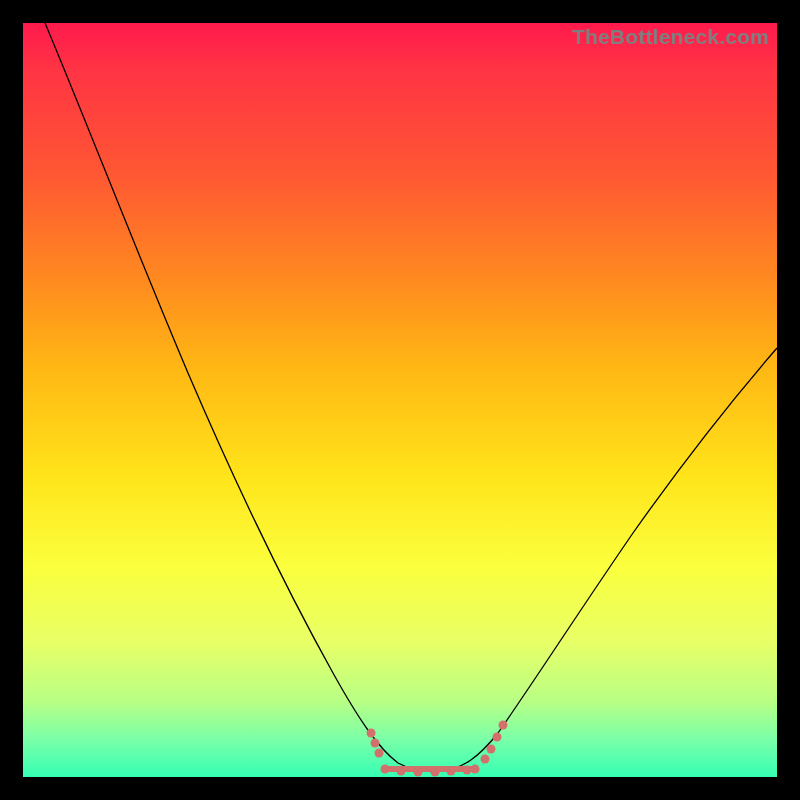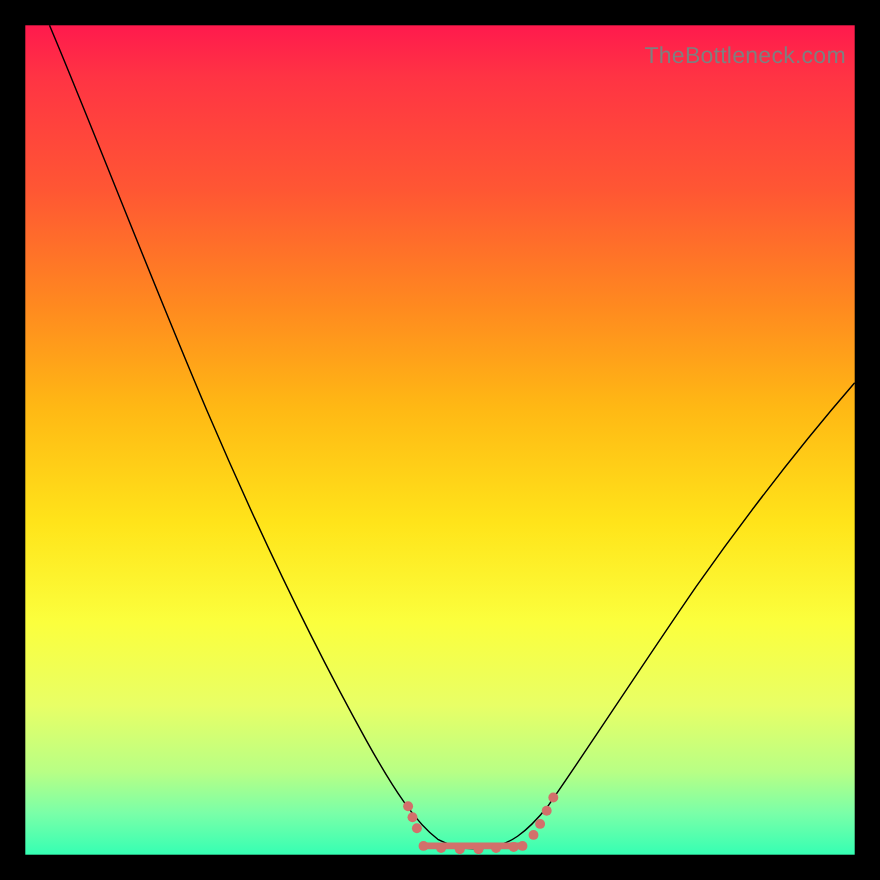--- a/index.html
+++ b/index.html
@@ -24,25 +24,25 @@
       #ffb814 46%,
       #ffe41a 60%,
       #fbff3d 72%,
       #e8ff66 82%,
       #b8ff85 90%,
       #7affa8 95%,
       #35ffb3 100%);
   }
   .watermark {
     position: absolute;
-    top: 16px;
+    top: 2px;
     right: 8px;
     font-family: Arial, Helvetica, sans-serif;
     font-size: 21px;
-    font-weight: normal;
+    font-weight: bold;
     color: #7f7f7f;
     letter-spacing: 0.2px;
   }
   svg.curve {
     position: absolute;
     left: 0; top: 0;
     width: 754px; height: 754px;
     overflow: visible;
   }
   .curve-path {

